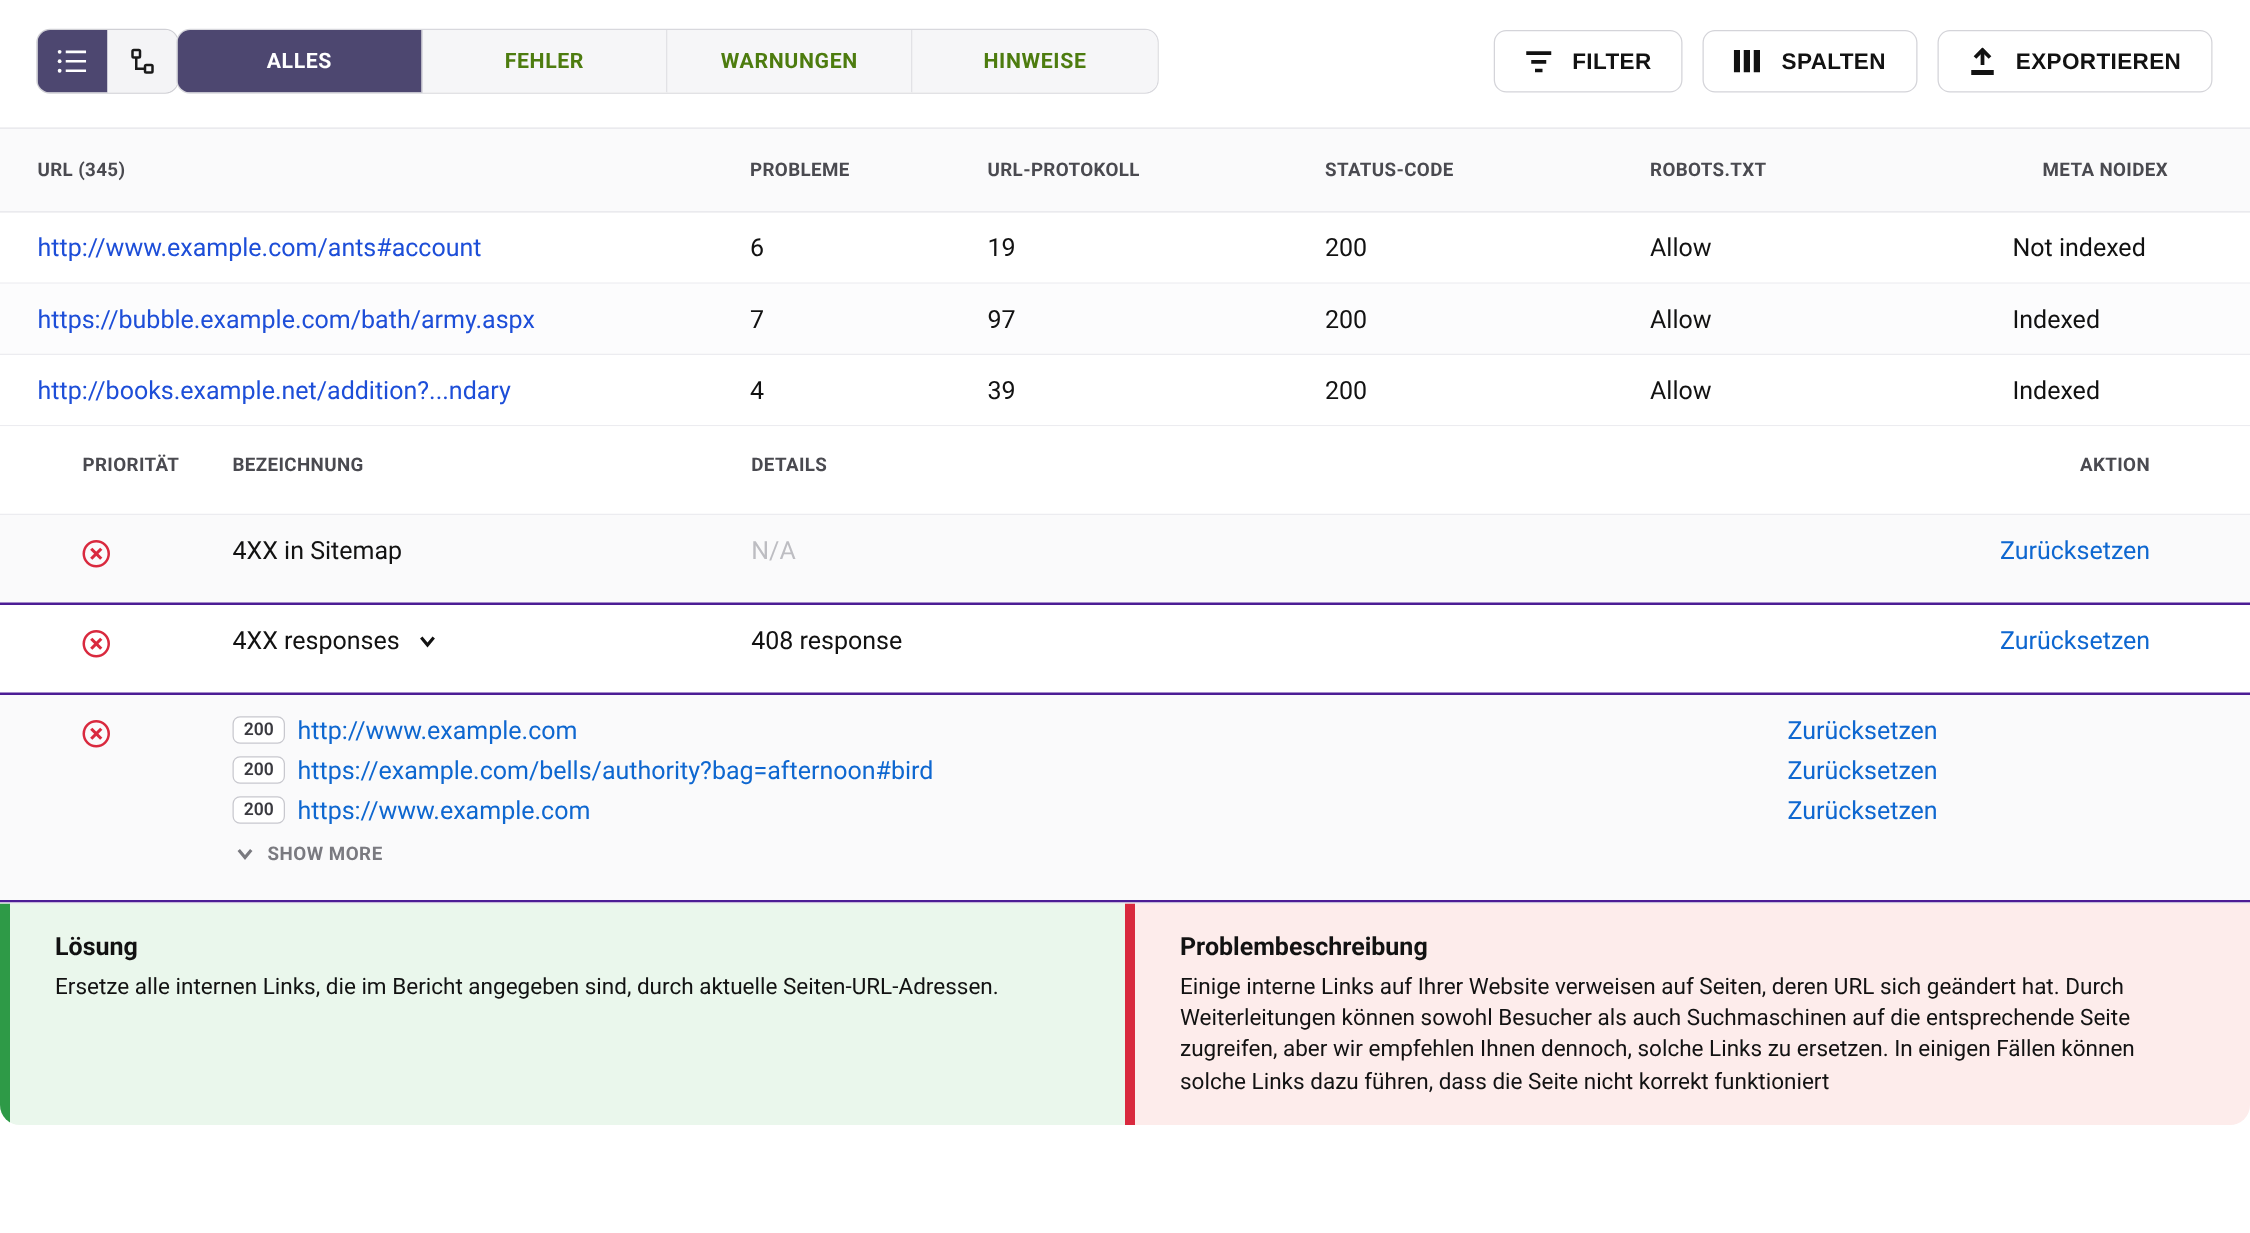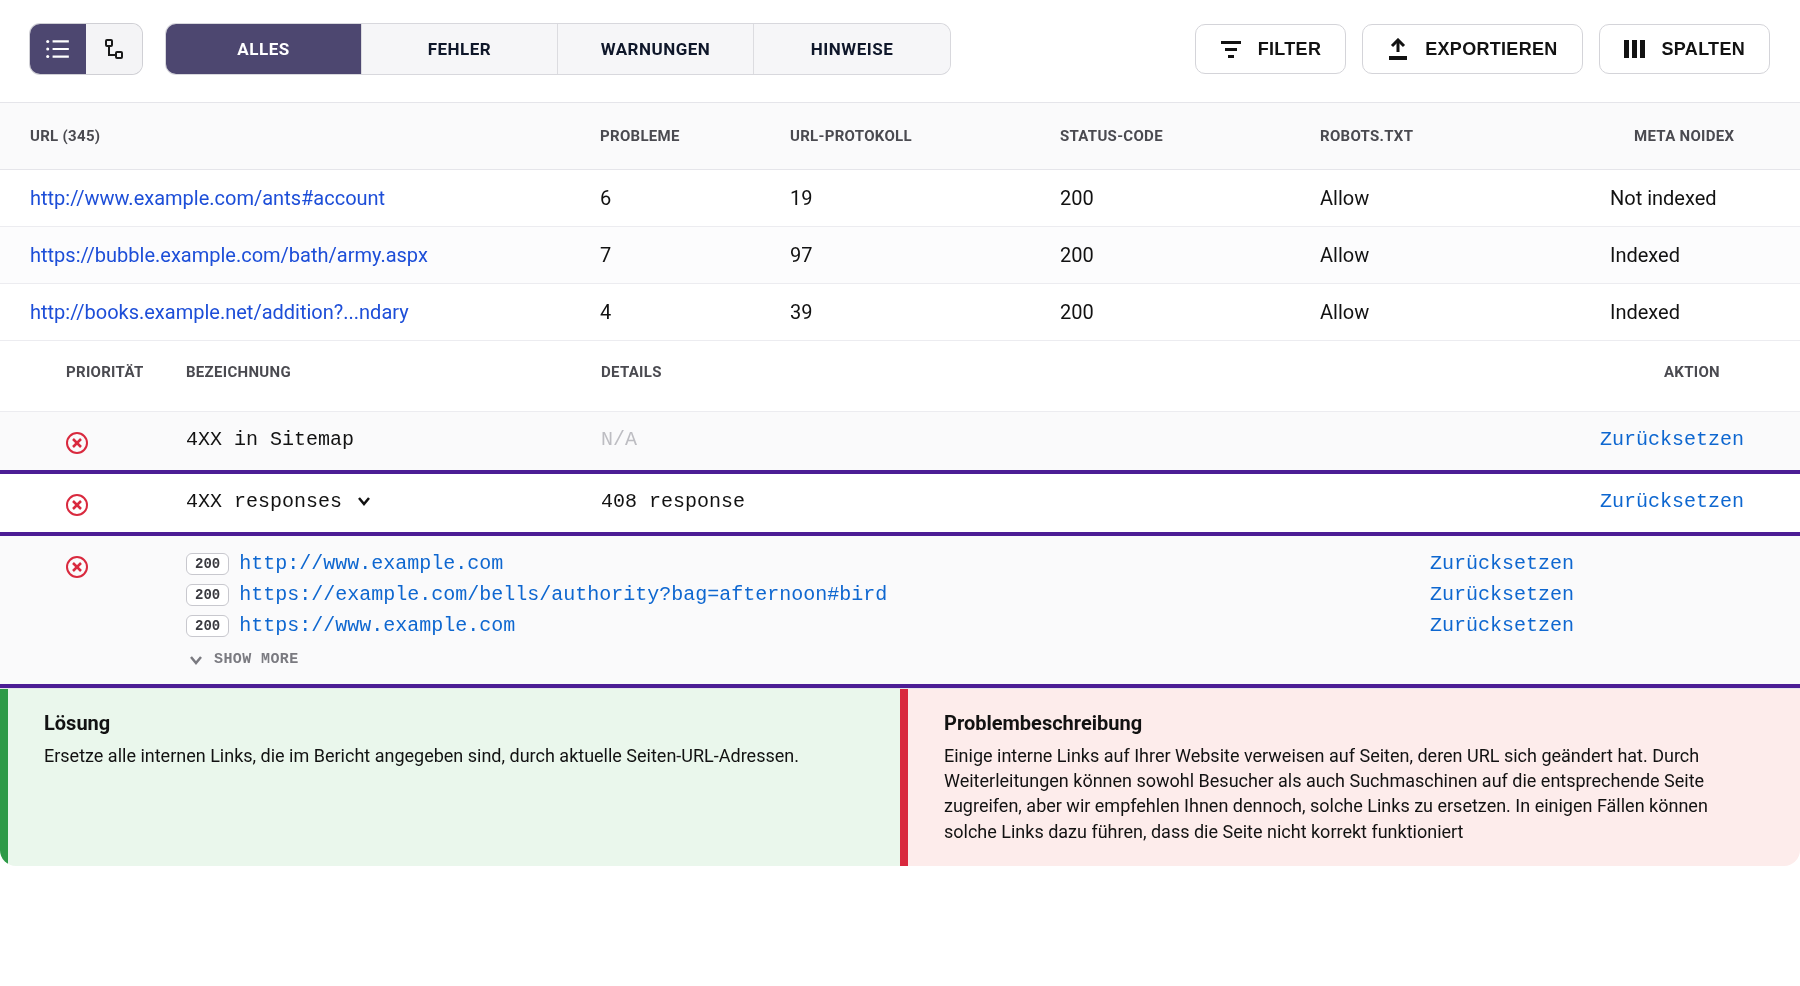--- a/index.html
+++ b/index.html
@@ -17,21 +17,21 @@
     overflow: hidden;
   }
 
   
   .toolbar {
     display: flex;
     align-items: center;
     justify-content: space-between;
     padding: 24px 30px 28px 30px;
   }
-  .tb-left { display: flex; align-items: center; gap: 24px; }
+  .tb-left { display: flex; align-items: center; }
   .view-toggle {
     display: inline-flex;
     border-radius: 10px;
     overflow: hidden;
     box-shadow: 0 0 0 1px #d0d0d5;
     height: 50px;
   }
   .view-btn {
     width: 56px;
     display: flex; align-items: center; justify-content: center;
@@ -50,21 +50,21 @@
     overflow: hidden;
     box-shadow: 0 0 0 1px #d8d8dd;
     height: 50px;
   }
   .tab {
     width: 196px;
     display: flex; align-items: center; justify-content: center;
     font-size: 17px;
     font-weight: 700;
     letter-spacing: 0.5px;
-    color: #0f172a;
+    color: #4d7c0f;
     background: #f6f6f8;
     border-right: 1px solid #dcdce0;
   }
   .tab:last-child { border-right: none; }
   .tab.active {
     background: #4d4770;
     color: #fff;
   }
 
   .tb-right { display: flex; gap: 16px; }
@@ -136,24 +136,23 @@
   }
   .sc-pri { width: 120px; }
   .sc-bez { width: 415px; }
   .sc-det { flex:1; }
   .sc-act { width: 170px; text-align: right; padding-right:50px;}
 
   
   .subrow {
     display: flex;
     align-items: flex-start;
-    padding: 16px 30px 16px 66px;
-    border-bottom: 4px solid #4c1d95;
+    padding: 16px 30px 28px 66px;
+    border-bottom: 2px solid #4c1d95;
     font-size: 20px;
-    font-family: Liberation Mono, monospace;
   }
   .subrow:nth-child(odd){ background:#fafafb; }
   .sr-pri { width: 120px; display:flex; align-items:flex-start; padding-top:4px;}
   .sr-bez { width: 415px; display:flex; align-items:flex-start; gap:12px; padding-right:40px;}
   .sr-det { flex:1; }
   .sr-act { width: 170px; text-align: right; padding-right:50px;}
   .sr-act a, .dup-actions a { color:#0e67d0; text-decoration:none; }
   .na { color:#bdbdc2; }
 
   .err-ico {
@@ -252,34 +251,34 @@
     <div class="tb-right">
       <button class="btn">
         <svg width="22" height="18" viewBox="0 0 22 18">
             <rect x="1" y="1" width="20" height="3"></rect>
             <rect x="5" y="8" width="12" height="3"></rect>
             <rect x="8" y="15" width="6" height="3"></rect>
           </svg>
         <span>FILTER</span>
       </button>
       <button class="btn">
+        <svg width="22" height="18" viewBox="0 0 22 18">
+            <rect x="0" y="0" width="5" height="18"></rect>
+            <rect x="8" y="0" width="5" height="18"></rect>
+            <rect x="16" y="0" width="5" height="18"></rect>
+          </svg>
+        <span>SPALTEN</span>
+      </button>
+      <button class="btn">
         <svg width="22" height="22" viewBox="0 0 22 22">
             <path d="M2 18 H20 V22 H2 Z"></path>
             <path d="M11 2 L11 14" stroke="#121212" stroke-width="3" fill="none"></path>
             <path d="M5 8 L11 2 L17 8" stroke="#121212" stroke-width="3" fill="none"></path>
           </svg>
         <span>EXPORTIEREN</span>
-      </button>
-      <button class="btn">
-        <svg width="22" height="18" viewBox="0 0 22 18">
-            <rect x="0" y="0" width="5" height="18"></rect>
-            <rect x="8" y="0" width="5" height="18"></rect>
-            <rect x="16" y="0" width="5" height="18"></rect>
-          </svg>
-        <span>SPALTEN</span>
       </button>
     </div>
   </div>
 
   <div class="thead">
     <div class="col-url">URL (345)</div>
     <div class="col-prob">PROBLEME</div>
     <div class="col-proto">URL-PROTOKOLL</div>
     <div class="col-status">STATUS-CODE</div>
     <div class="col-robots">ROBOTS.TXT</div>

